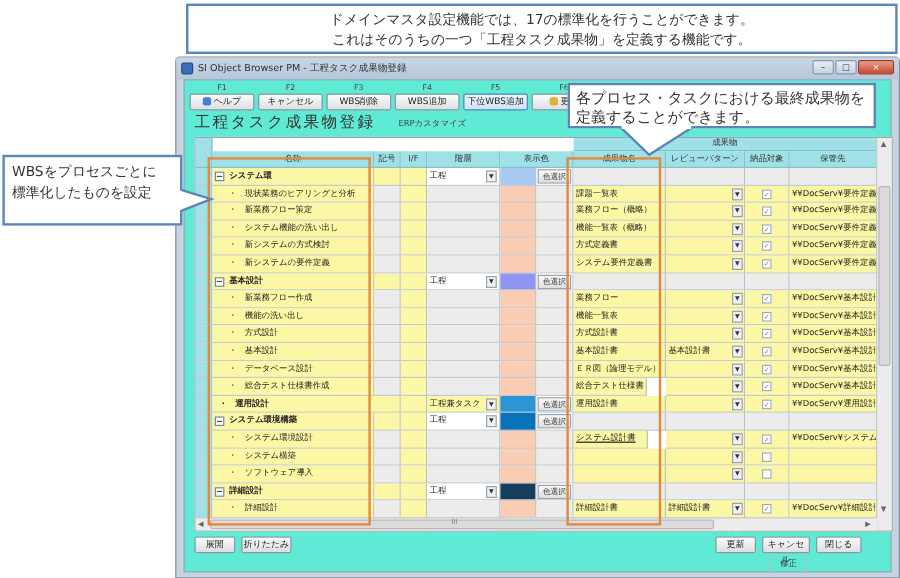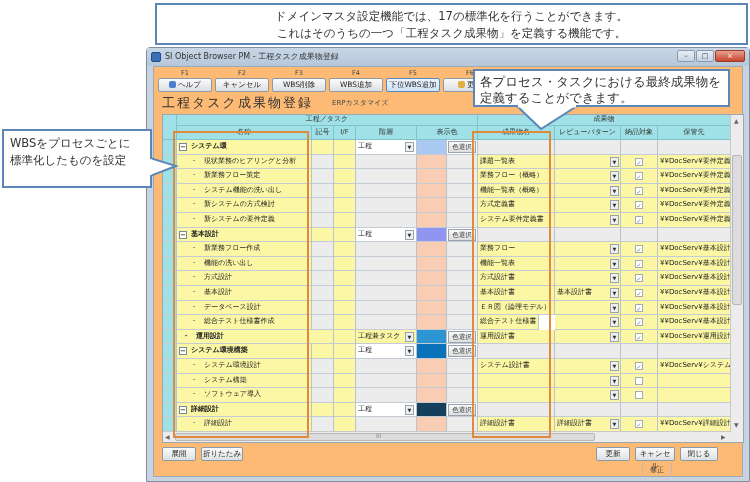--- a/index.html
+++ b/index.html
@@ -21,21 +21,21 @@
   .titlebar {
     position: absolute; left: 0; top: 0; right: 0; height: 18px;
     background: linear-gradient(#c8d6e6, #b6c7da);
     font-size: 8px; line-height: 18px; padding-left: 18px; color: #333;
   }
   .app-icon { position: absolute; left: 4px; top: 4px; width: 10px; height: 10px; border-radius: 2px; background: #3a6fb7; border: 1px solid #224b85; }
   .win-btns { position: absolute; right: 4px; top: 2px; display: flex; gap: 1px; }
   .win-btn { width: 18px; height: 12px; border: 1px solid #8a9ab0; border-radius: 2px; background: linear-gradient(#e8eef6, #c6d3e2); font-size: 7px; line-height: 10px; text-align: center; color: #333; }
   .win-btn.close { width: 30px; background: linear-gradient(#e8a08f, #c9462d); color: #fff; border-color: #9c3a26; }
 
-  .client { position: absolute; left: 6px; top: 18px; right: 6px; bottom: 4px; background: #fdba74; border: 1px solid #9aa8b8; }
+  .client { position: absolute; left: 6px; top: 18px; right: 6px; bottom: 4px; background: #5eead4; border: 1px solid #9aa8b8; }
 
   
   .fkeys { position: absolute; left: 4px; top: 2px; right: 4px; height: 26px; }
   .fkey { position: absolute; top: 0; width: 54px; height: 26px; }
   .fkey-label { display: block; text-align: center; font-size: 6.5px; line-height: 9px; color: #444; }
   .fkey-btn {
     display: block; width: 100%; height: 14px; border: 1px solid #8e99a6; border-radius: 2px;
     background: linear-gradient(#fbfbfb, #dcdfe3); font-size: 7.5px; line-height: 12px; text-align: center; color: #222; white-space: nowrap; overflow: hidden;
   }
   .fkey-btn.active { border-color: #5a86c4; background: linear-gradient(#eef5fd, #cfe2f6); }
@@ -130,21 +130,20 @@
           <span class="fkey-btn"><span class="ic" style="background: rgb(74, 127, 208);"></span><span>上</span></span>
         </div>
       </div>
 
     <div class="page-title">工程タスク成果物登録</div>
     <div class="erp-link">ERPカスタマイズ</div>
 
     <div class="grid" id="grid">
 
       <div class="hdr" style="left:0;top:0;width:14px;height:25px;"></div>
-      <div class="hdr" style="left:14px;top:0;width:301px;height:11px;">工程／タスク</div>
       <div class="hdr" style="left:315px;top:0;width:253px;height:11px;">成果物</div>
       <div class="hdr" style="left:14px;top:11px;width:135px;height:14px;line-height:13px;">名称</div>
       <div class="hdr" style="left:149px;top:11px;width:22px;height:14px;line-height:13px;">記号</div>
       <div class="hdr" style="left:171px;top:11px;width:22px;height:14px;line-height:13px;">I/F</div>
       <div class="hdr" style="left:193px;top:11px;width:61px;height:14px;line-height:13px;">階層</div>
       <div class="hdr" style="left:254px;top:11px;width:61px;height:14px;line-height:13px;">表示色</div>
       <div class="hdr" style="left:315px;top:11px;width:77px;height:14px;line-height:13px;">成果物名</div>
       <div class="hdr" style="left:392px;top:11px;width:66px;height:14px;line-height:13px;">レビューパターン</div>
       <div class="hdr" style="left:458px;top:11px;width:37px;height:14px;line-height:13px;">納品対象</div>
       <div class="hdr" style="left:495px;top:11px;width:73px;height:14px;line-height:13px;">保管先</div>
@@ -378,21 +377,21 @@
             <div class="cell c-g" style="left: 495px; width: 73px;"><span></span></div>
           </div>
           <div class="row" style="top: 244px;">
             <div class="cell c-ind" style="left: 0px; width: 14px;"></div>
             <div class="cell c-y" style="left: 14px; width: 135px;"><span class="bullet">・</span><span>システム環境設計</span></div>
             <div class="cell c-g" style="left: 149px; width: 22px;"></div>
             <div class="cell c-y" style="left: 171px; width: 22px;"></div>
             <div class="cell c-g" style="left: 193px; width: 61px;"></div>
             <div class="cell c-peach" style="left: 254px; width: 30px;"></div>
             <div class="cell c-g" style="left: 284px; width: 31px;"></div>
-            <div class="cell c-y" style="left: 315px; width: 77px;"><span>システム設計書</span></div>
+            <div class="cell c-y" style="left: 315px; width: 62px; text-decoration: underline;"><span>システム設計書</span></div>
             <div class="cell c-y" style="left: 392px; width: 66px;"><span></span><span class="dd-arrow" style="left: 55px;">▼</span></div>
             <div class="cell c-y" style="left: 458px; width: 37px;">
               <span class="chk" style="left: 14px;">✓</span>
             </div>
             <div class="cell c-y" style="left: 495px; width: 73px;"><span>¥¥DocServ¥システム環</span></div>
           </div>
           <div class="row" style="top: 258.6px;">
             <div class="cell c-ind" style="left: 0px; width: 14px;"></div>
             <div class="cell c-y" style="left: 14px; width: 135px;"><span class="bullet">・</span><span>システム構築</span></div>
             <div class="cell c-g" style="left: 149px; width: 22px;"></div>

